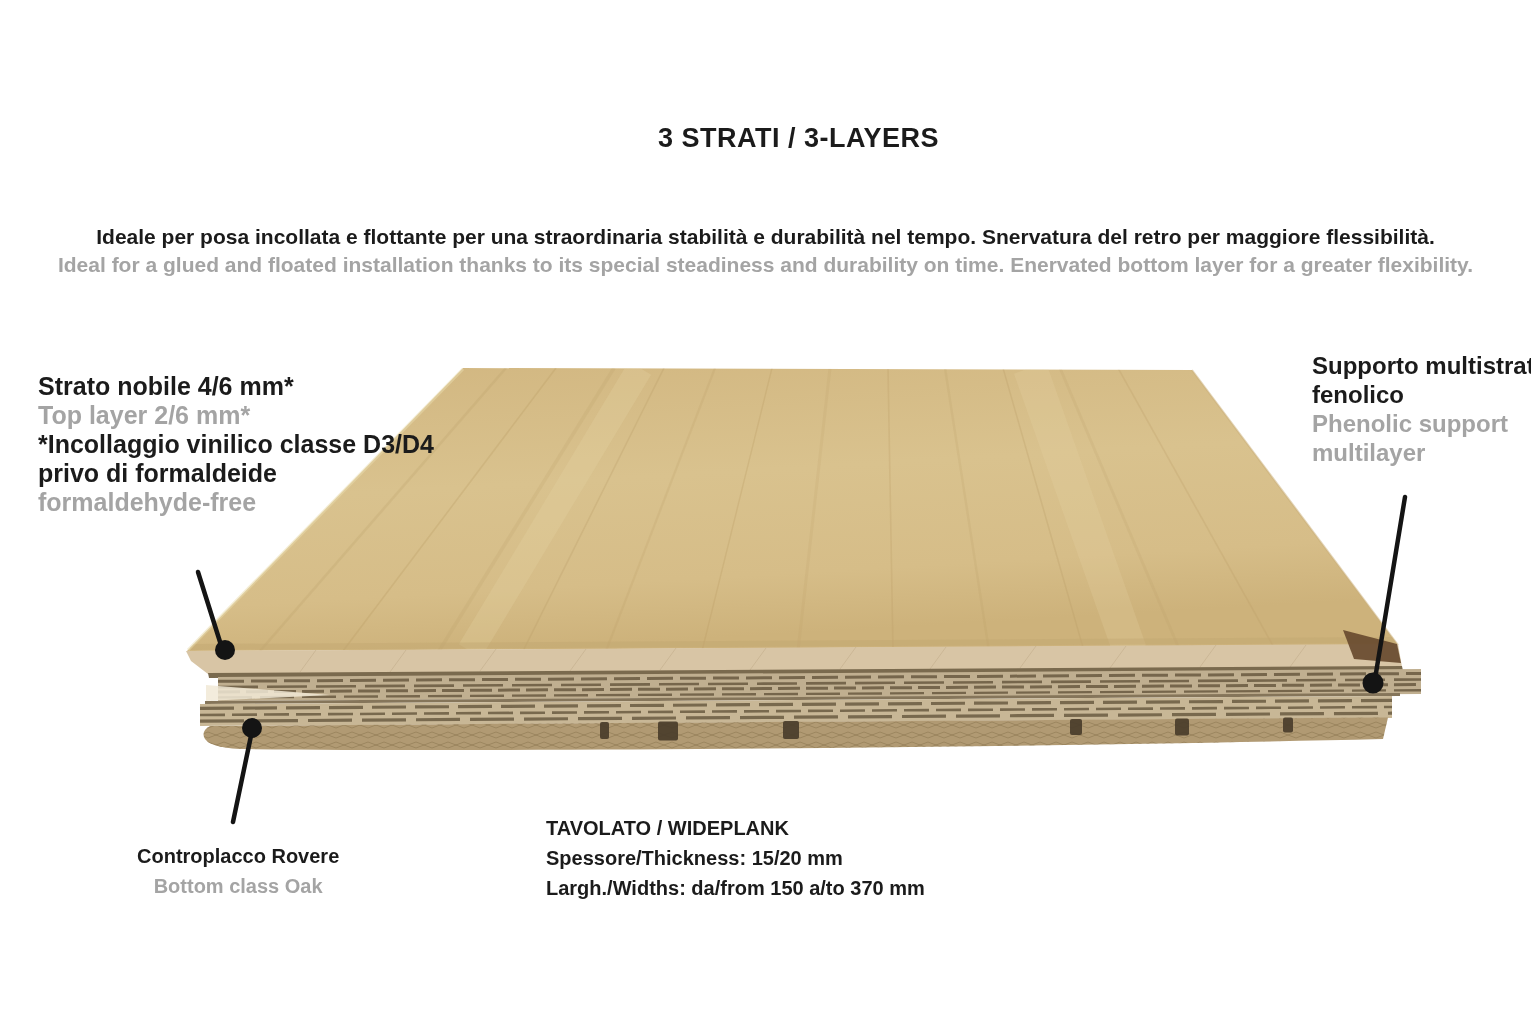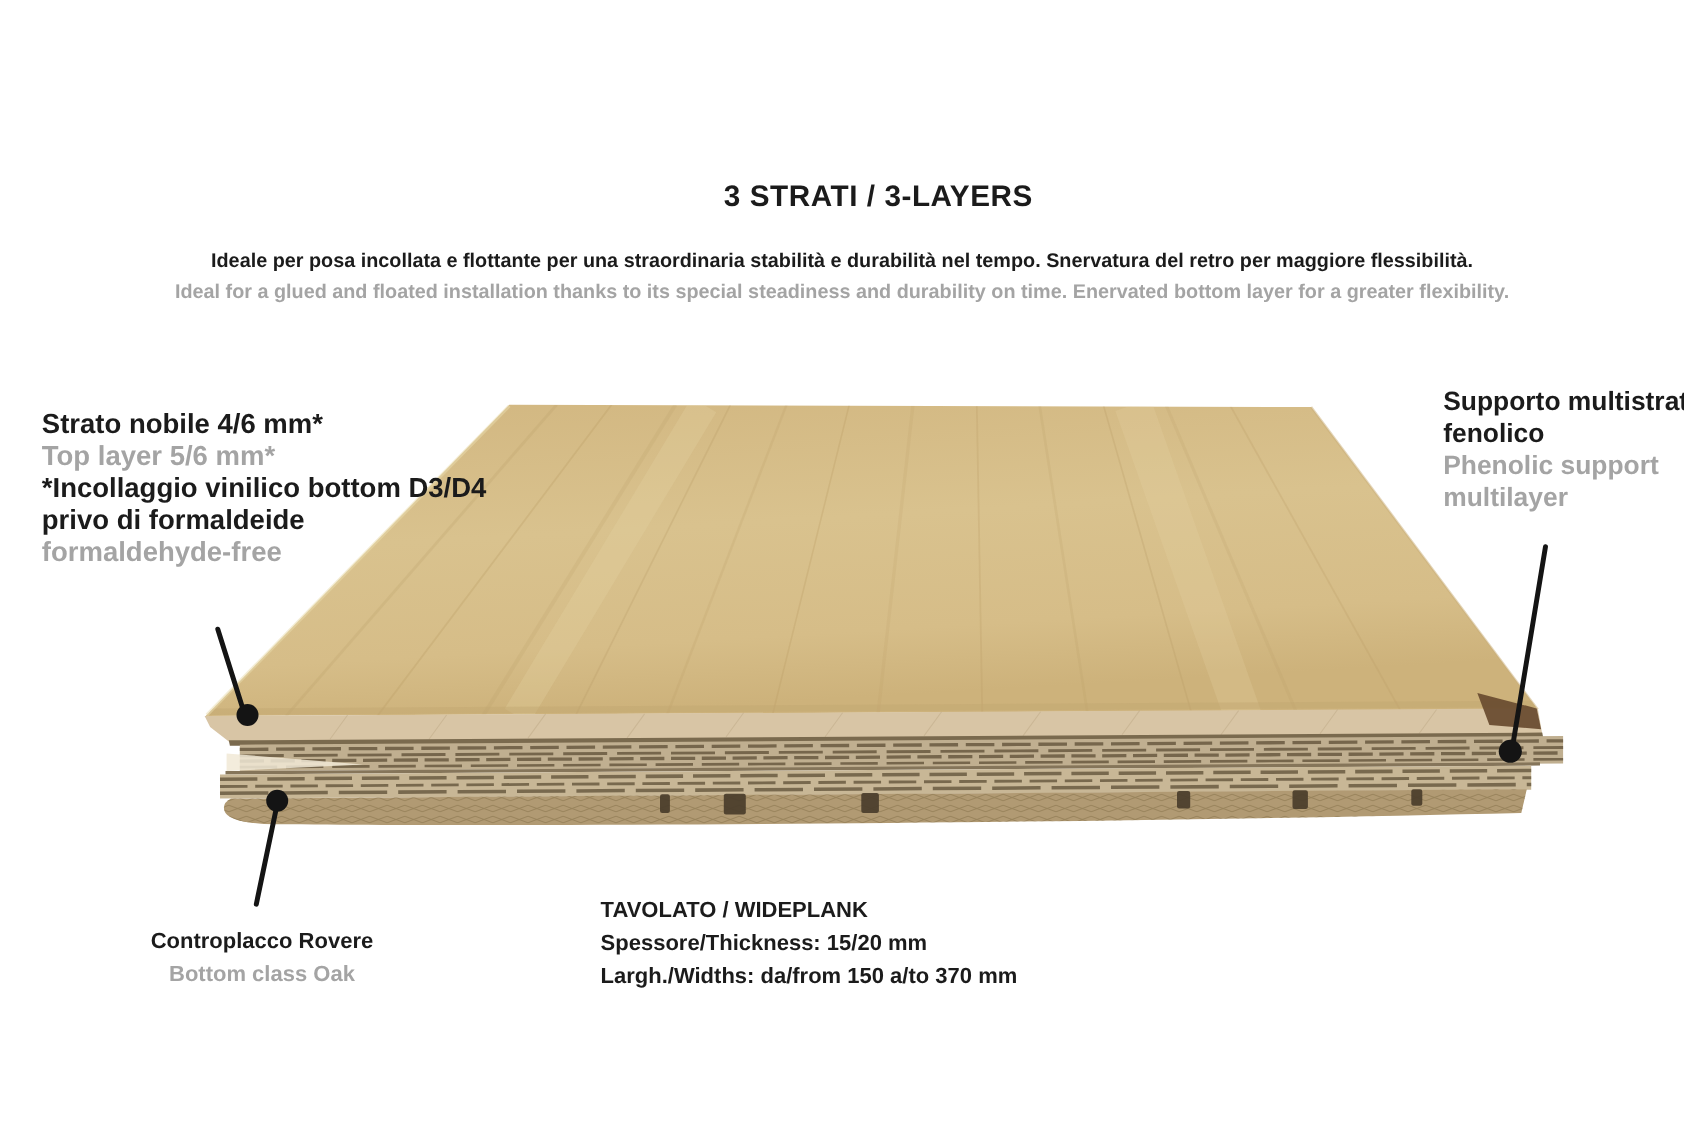--- a/index.html
+++ b/index.html
@@ -4,27 +4,27 @@
 <style>
   html,body{margin:0;padding:0;background:#fff;overflow:hidden;}
   .page{
     position:relative;width:1531px;height:1021px;background:#fff;
     font-family:"Liberation Sans","DejaVu Sans",sans-serif;
   }
   .scene{position:absolute;left:0;top:0;width:1531px;height:1021px;}
   .txt{position:absolute;white-space:nowrap;line-height:29px;}
   .it{color:var(--text-black,#1b1b1b);font-weight:700;}
   .en{color:var(--text-gray,#a4a4a4);font-weight:700;}
-  .title-wrap{position:absolute;top:123px;left:0;width:100%;text-align:center;margin-top:40px;}
+  .title-wrap{position:absolute;top:123px;left:0;width:100%;text-align:center;}
   .title-wrap h1{
     display:inline-block;position:relative;left:33px;margin:0;
     font-size:27px;font-weight:700;color:var(--text-black,#1b1b1b);letter-spacing:0.5px;
   }
   .intro-wrap{position:absolute;top:223px;left:0;width:100%;text-align:center;}
-  .intro-wrap .line{font-size:18px;line-height:28px;white-space:nowrap;}
+  .intro-wrap .line{font-size:21px;line-height:28px;white-space:nowrap;}
   .callout-top{left:38px;top:372px;font-size:25px;}
   .callout-support{left:1312px;top:351px;font-size:24px;}
   .callout-bottom{left:137px;top:841px;font-size:20px;line-height:30px;text-align:center;}
   .specs{left:546px;top:813px;font-size:20px;line-height:30px;}
   .specs div{color:var(--text-black,#1b1b1b);font-weight:700;}
 </style>
 </head>
 <body>
 
 <div class="page">
@@ -126,22 +126,22 @@
     <h1>3 STRATI / 3-LAYERS</h1>
   </div>
 
   <div class="intro-wrap">
     <div class="line it">Ideale per posa incollata e flottante per una straordinaria stabilità e durabilità nel tempo. Snervatura del retro per maggiore flessibilità.</div>
     <div class="line en">Ideal for a glued and floated installation thanks to its special steadiness and durability on time. Enervated bottom layer for a greater flexibility.</div>
   </div>
 
   <div class="txt callout-top">
     <div class="it">Strato nobile 4/6 mm*</div>
-    <div class="en">Top layer 5/6 mm*</div>
-    <div class="it">*Incollaggio vinilico bottom D3/D4</div>
+    <div class="en">Top layer 2/6 mm*</div>
+    <div class="it">*Incollaggio vinilico classe D3/D4</div>
     <div class="it">privo di formaldeide</div>
     <div class="en">formaldehyde-free</div>
   </div>
 
   <div class="txt callout-support">
     <div class="it">Supporto multistrato</div>
     <div class="it">fenolico</div>
     <div class="en">Phenolic support</div>
     <div class="en">multilayer</div>
   </div>

